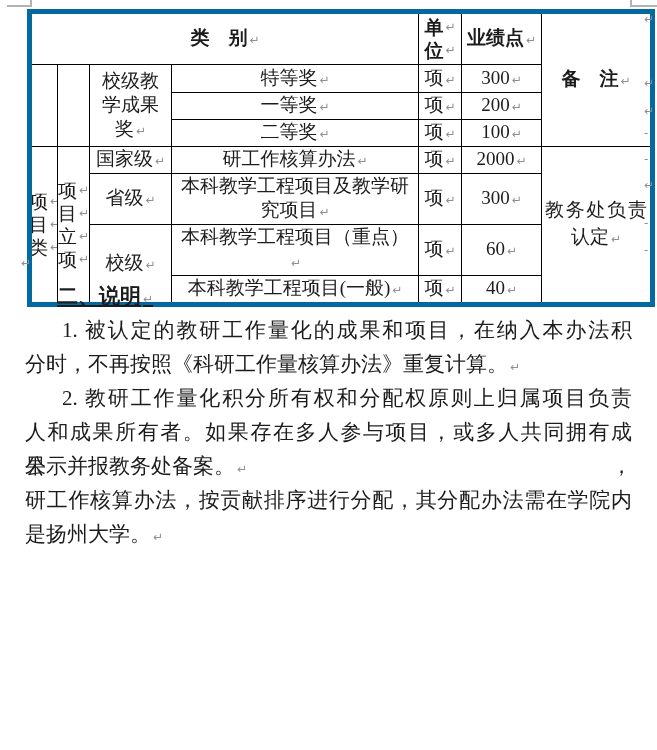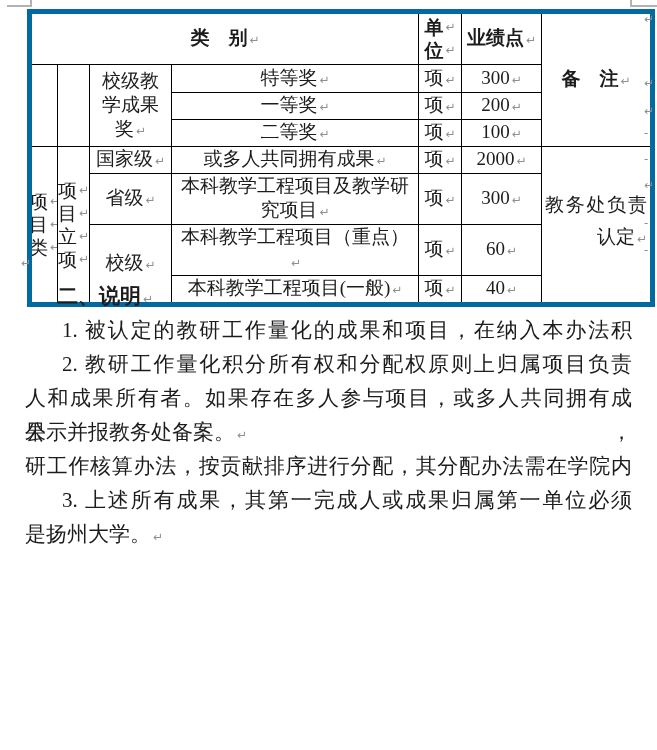--- a/index.html
+++ b/index.html
@@ -41,29 +41,29 @@
   tr.r0 { height:53px; } tr.r1 { height:28px;margin-left:32px; } tr.r2 { height:27px; }
   tr.r3 { height:25px; } tr.r4 { height:25px; } tr.r5 { height:40px; }
   tr.r6 { height:23px; } tr.r7 { height:22px; }
   td.hdr { font-weight:bold; font-size:20px; }
   td.remark-hdr { vertical-align:top; padding-top:18px; }
   td.vcell { vertical-align:middle; }
   .vrow { display:flex; justify-content:center; align-items:center; line-height:23px; }
   .unit-stack .vrow { line-height:23px; }
   td.remark-cell { text-align:left; padding:0 8px;margin-left:17px; }
   .remark-l1 { text-align:justify; text-align-last:justify; line-height:27px; }
-  .remark-l2 { text-align:right; line-height:38px; }
+  .remark-l2 { text-align:center; line-height:27px; }
 
   
   .bodytext { position:absolute; left:25px; top:279px; width:607px; font-size:21px; }
   .bl { height:34px; line-height:34px; white-space:nowrap;
         text-align:justify; text-align-last:justify; white-space:normal; }
   .bl.end { text-align-last:left; }
   .bl.ind { padding-left:37px; }
-  .bl.head { padding-left:32px; font-weight:bold; text-align-last:left; }
+  .bl.head { padding-left:32px; font-weight:bold; text-align-last:left;text-decoration:underline; }
   .wavy {
     text-decoration:underline; text-decoration-style:wavy;
     text-decoration-color:#18a82e; text-decoration-thickness:1px;
     text-underline-offset:4px;
   }
 </style>
 </head>
 <body>
 
 <div class="page">
@@ -144,21 +144,21 @@
         <div class="vrow">
               <span>立</span>
               <span class="pm">↵</span>
             </div>
         <div class="vrow">
               <span>项</span>
               <span class="pm">↵</span>
             </div>
       </td>
       <td><span>国家级</span><span class="pm">↵</span></td>
-      <td><span>或多人共同拥有成果</span><span class="pm">↵</span></td>
+      <td><span>研工作核算办法</span><span class="pm">↵</span></td>
       <td><span>项</span><span class="pm">↵</span></td>
       <td><span>2000</span><span class="pm">↵</span></td>
       <td class="remark-cell" rowspan="4">
         <div class="remark-l1">教务处负责</div>
         <div class="remark-l2"><span>认定</span><span class="pm">↵</span></div>
       </td>
     </tr>
     <tr class="r5">
       <td><span>省级</span><span class="pm">↵</span></td>
       <td><span>本科教学工程项目及教学研究项目</span><span class="pm">↵</span></td>
@@ -187,23 +187,23 @@
   <span class="margin-mark" style="top:178px">↵</span>
   <span class="margin-mark" style="top:216px">-</span>
   <span class="margin-mark" style="top:243px">-</span>
 
   <span class="pm empty-par">↵</span>
 
   <div class="bodytext">
     <div class="bl head"><span>二、说明</span><span class="pm">↵</span></div>
 
     <div class="bl ind"><span>1. 被认定的教研工作量化的成果和项目，在纳入本办法积</span></div>
+    <div class="bl end"><span>分时，不再按照《科研工作量核算办法》重复计算。</span><span class="pm">↵</span></div>
 
     <div class="bl ind"><span>2. 教研工作量化积分所有权和分配权原则上归属项目负责</span></div>
     <div class="bl"><span>人和成果所有者。如果存在多人参与项目，或多人共同拥有成果，</span></div>
     <div class="bl end"><span>公示并报教务处备案。</span><span class="pm">↵</span></div>
     <div class="bl"><span>研工作核算办法，按贡献排序进行分配，其分配办法需在学院内</span></div>
 
-    <div class="bl ind"><span>3. 上述所有成果，其第一完成人或成果归属第一单位必须</span></div>
     <div class="bl end"><span>是扬州大学。</span><span class="pm">↵</span></div>
   </div>
 
 </div>
 
 </body></html>

